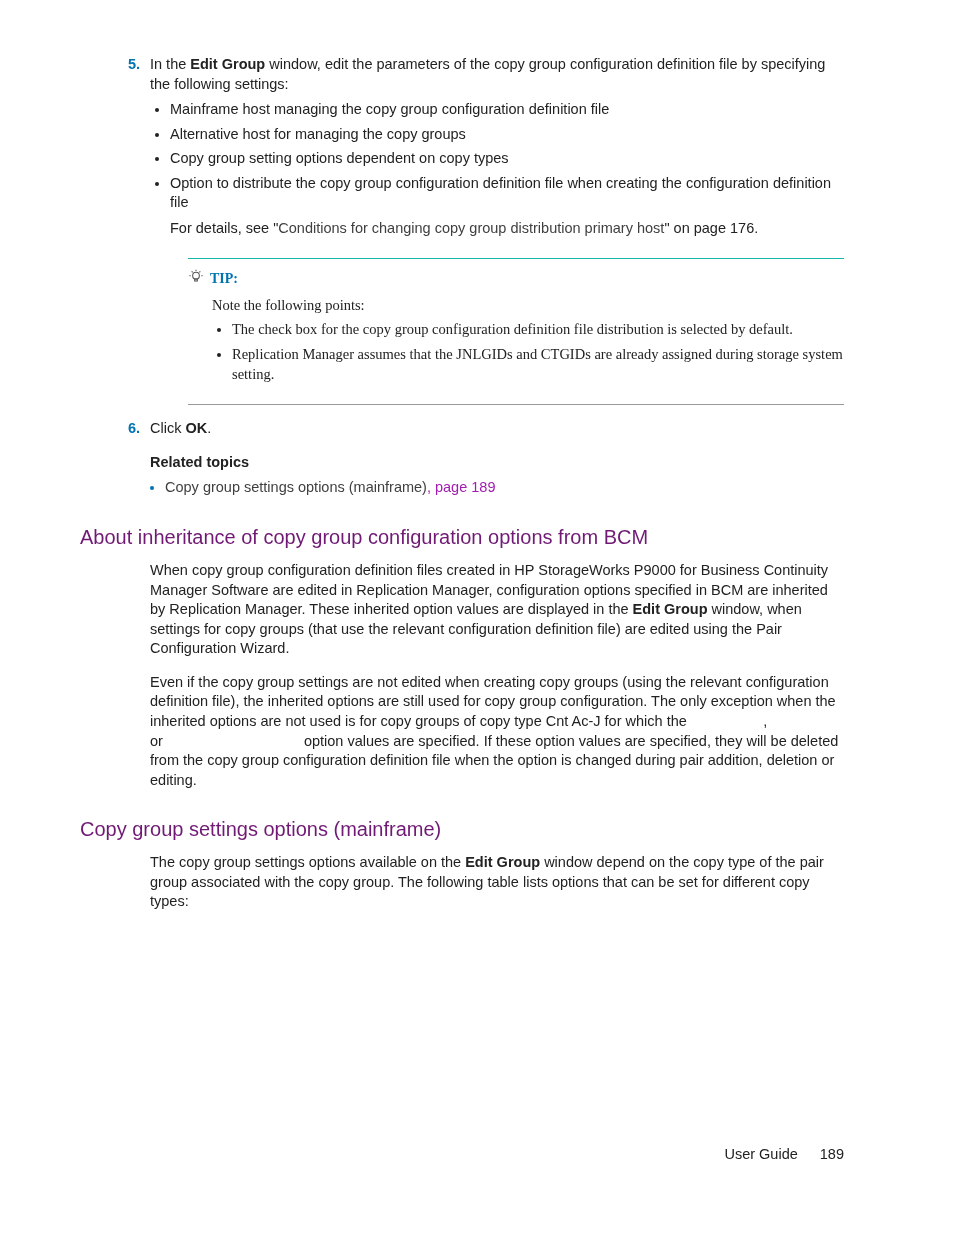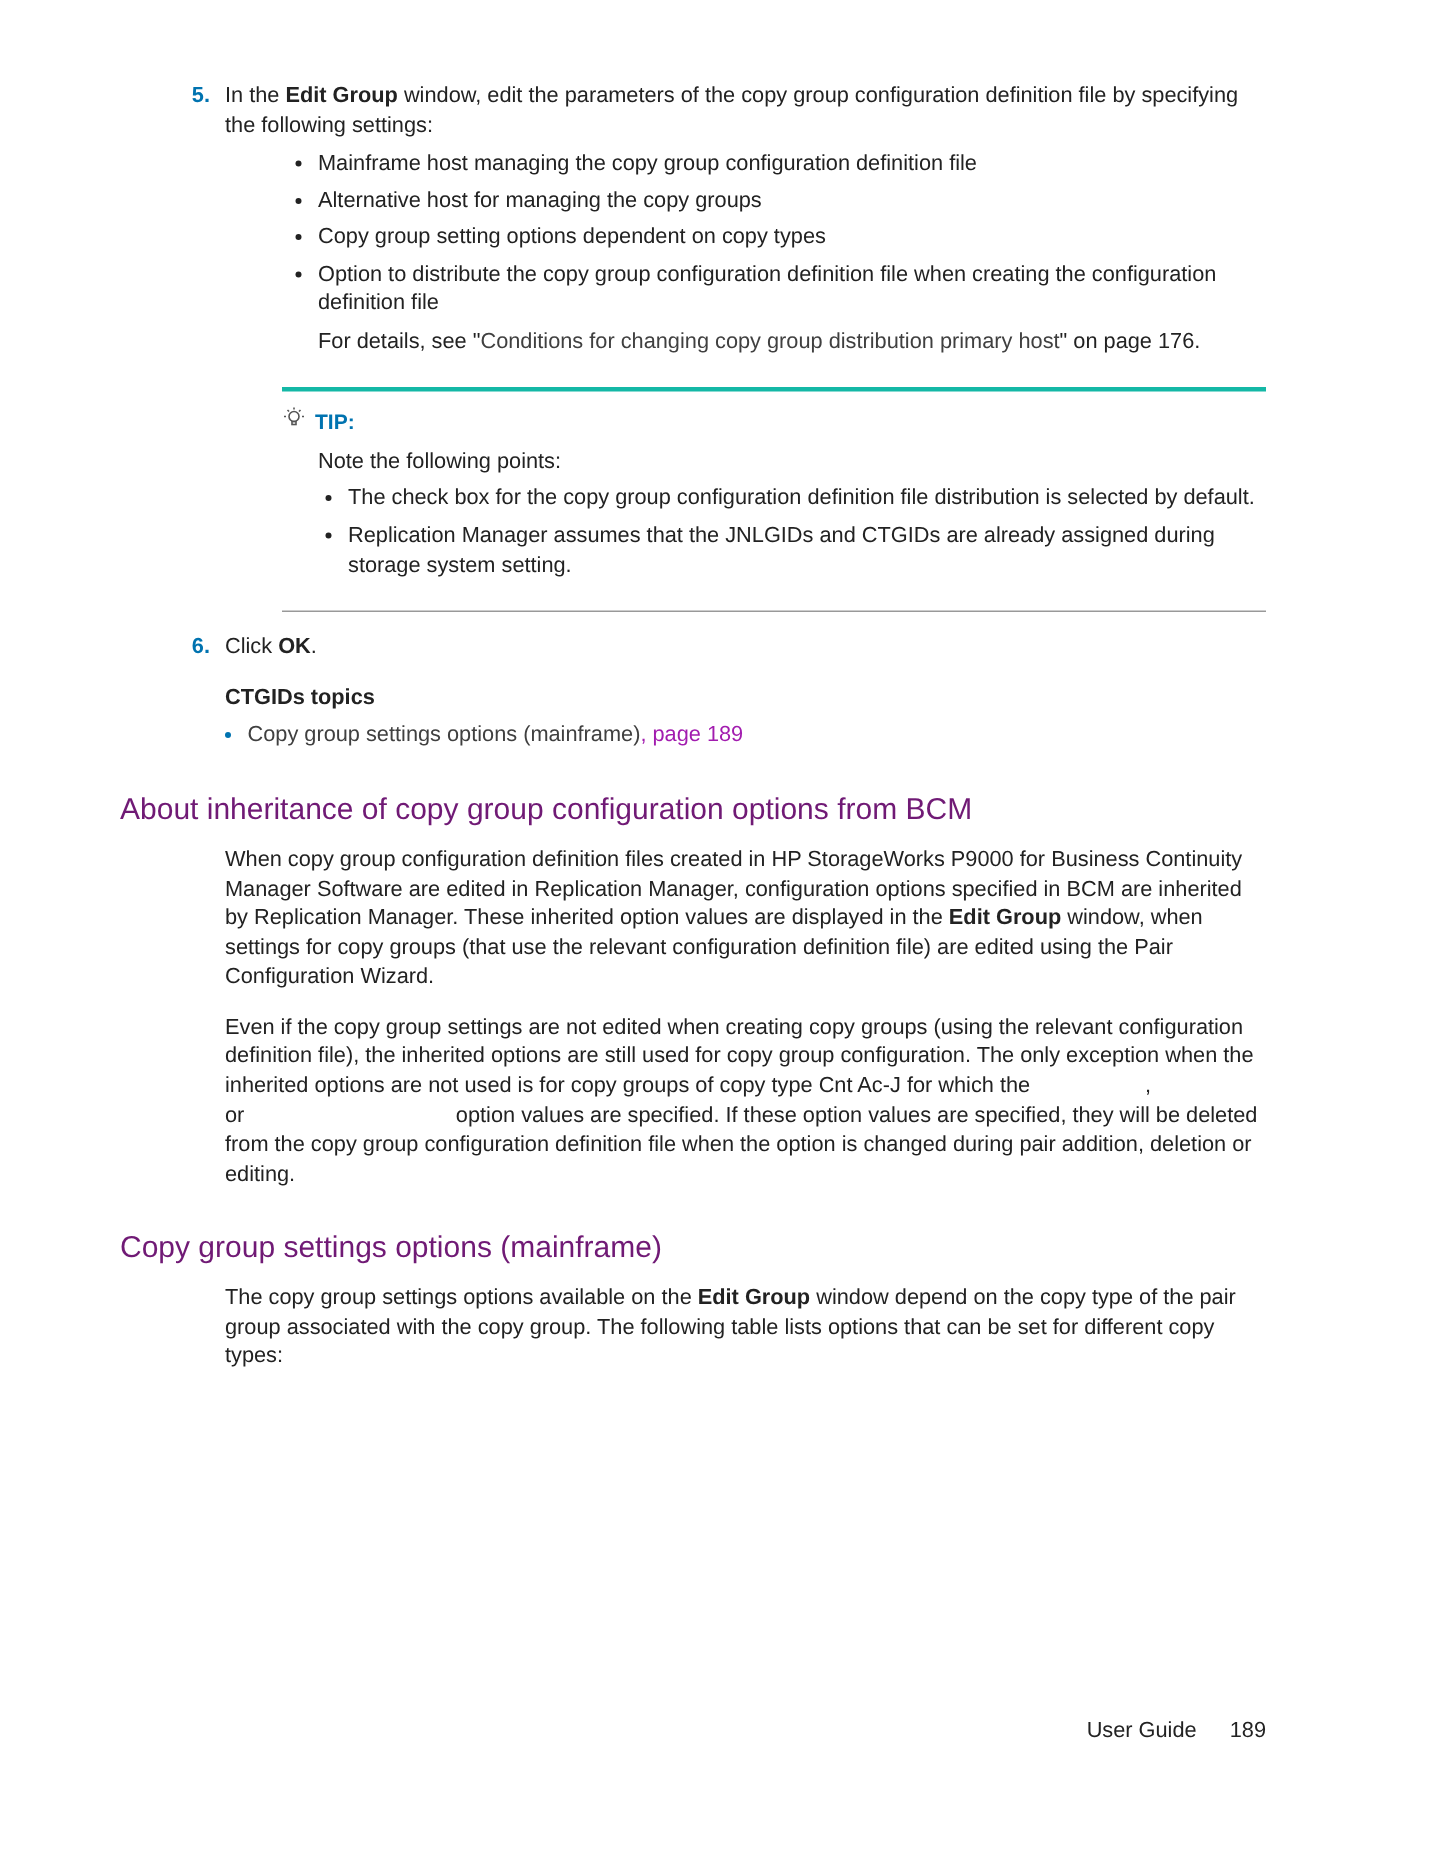--- a/index.html
+++ b/index.html
@@ -25,26 +25,27 @@
     color: #0073b0;
     font-weight: bold;
     min-width: 28px;
     text-align: right;
     padding-right: 10px;
     box-sizing: border-box;
     margin-left: 42px;
   }
   .ol-body { flex: 1; }
   .sub-ul { margin: 6px 0 0 0; padding-left: 20px; }
-  .sub-ul li { list-style: disc; margin-bottom: 5px; margin-left: 42px; }
+  .sub-ul li { list-style: disc; margin-bottom: 5px; }
   .tip-box {
-    border-top: 3px solid #14b8a6;
+    border-top: 1px solid #14b8a6;
     border-bottom: 1px solid #999;
     margin: 14px 0 14px 108px;
     padding: 10px 0 14px 0;
+    font-family: Liberation Serif, serif;
   }
   .tip-head {
     display: flex;
     align-items: center;
     gap: 6px;
     margin-bottom: 6px;
   }
   .tip-label { color: #0073b0; font-weight: bold; font-size: 14px; }
   .tip-note { margin: 6px 0 4px 24px; }
   .tip-ul { margin: 2px 0 0 24px; padding-left: 20px; }
@@ -116,21 +117,21 @@
     </ul>
   </div>
 
   <div class="ol-item">
     <div class="ol-num">6.</div>
     <div class="ol-body">
       <span>Click </span><span class="bold">OK</span><span>.</span>
     </div>
   </div>
 
-  <div class="related-topics">CTGIDs topics</div>
+  <div class="related-topics">Related topics</div>
   <ul class="rt-ul">
     <li>
       <span class="link">Copy group settings options (mainframe)</span><span class="after">, page 189</span>
     </li>
   </ul>
 
   <div class="h2">About inheritance of copy group configuration options from BCM</div>
   <div class="para">
     <span>When copy group configuration definition files created in HP StorageWorks P9000 for Business Continuity Manager Software are edited in Replication Manager, configuration options specified in BCM are inherited by Replication Manager. These inherited option values are displayed in the </span><span class="bold">Edit Group</span><span> window, when settings for copy groups (that use the relevant configuration definition file) are edited using the Pair Configuration Wizard.</span>
   </div>

